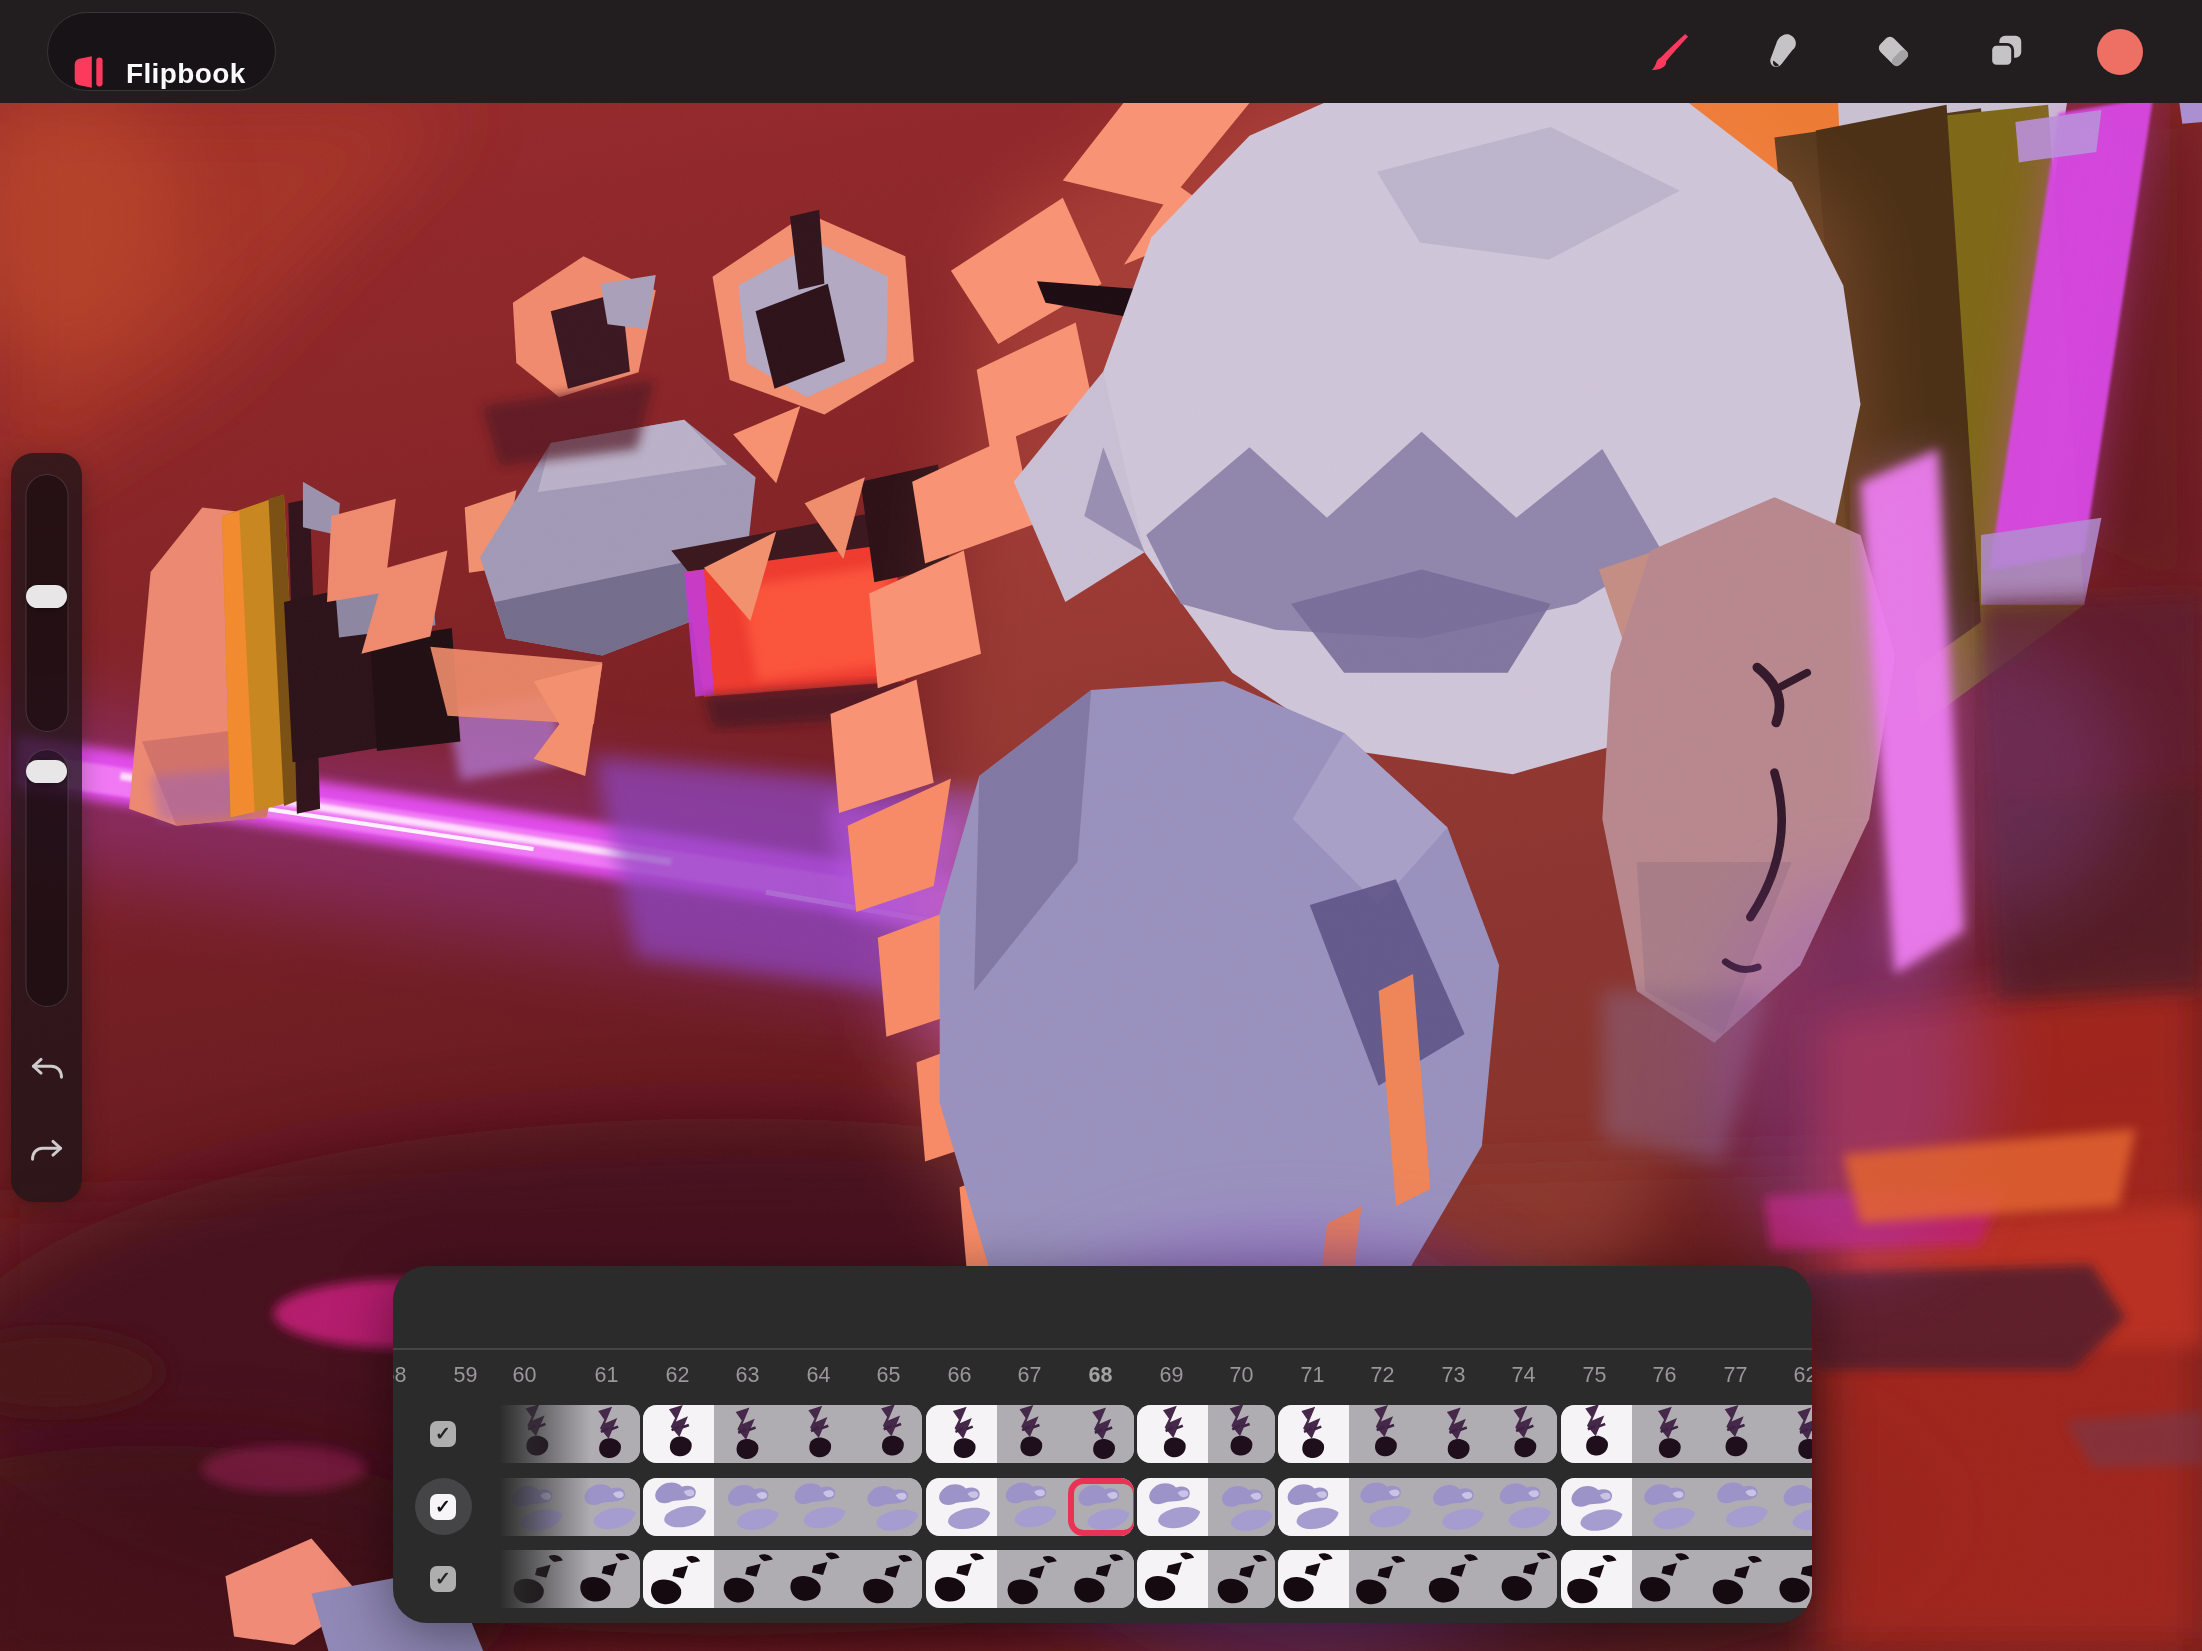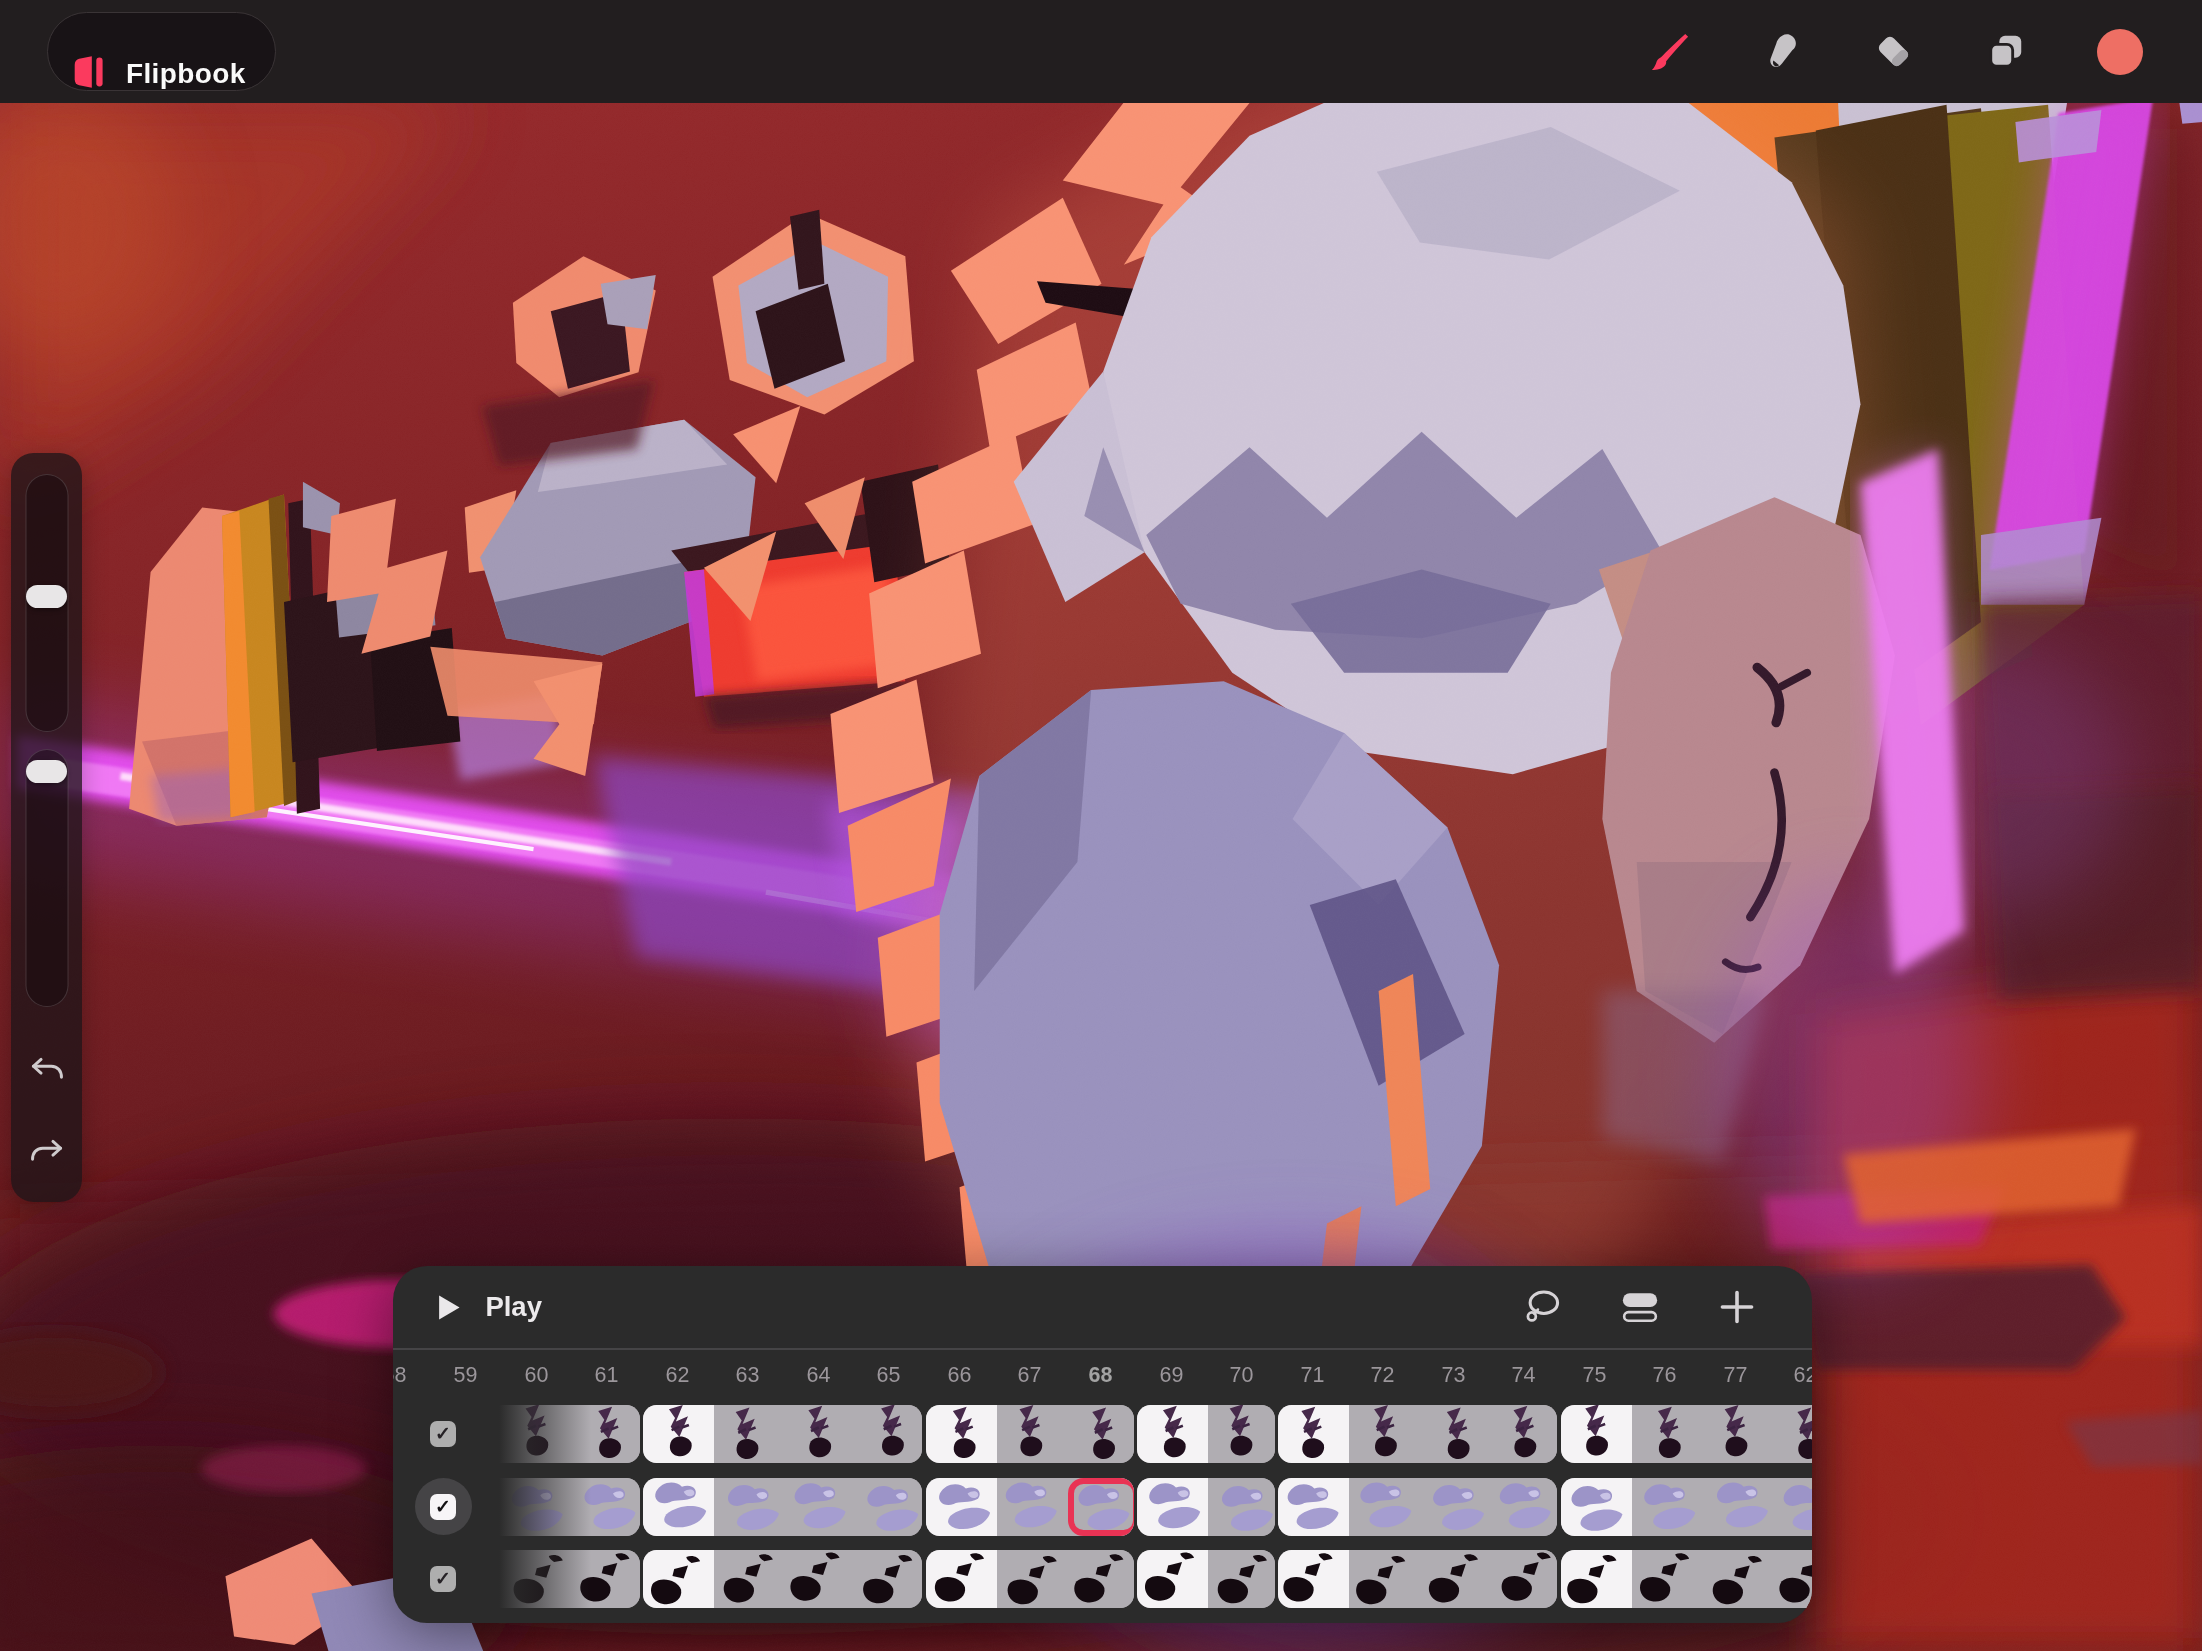--- a/index.html
+++ b/index.html
@@ -285,53 +285,25 @@
     <svg width="34" height="29" viewBox="0 0 40 34">
       <g transform="scale(-1,1) translate(-40,0)">
         <path d="M13 4 L4 12 L13 20" stroke="#cfcbcd" stroke-width="3.5" fill="none" stroke-linecap="round" stroke-linejoin="round"></path>
         <path d="M4 12 H25 C33 12 37 18 37 25" stroke="#cfcbcd" stroke-width="3.5" fill="none" stroke-linecap="round"></path>
       </g>
     </svg>
   </div>
 </div>
 
 <div class="timeline">
-  <div class="tl-header">
-    <div class="play-btn">
-      <svg width="29" height="31" viewBox="0 0 34 36">
-        <path d="M6 4 L30 18 L6 32 Z" fill="#eae8ea"></path>
-      </svg>
-      <span class="play-label">Play</span>
-    </div>
-    <div class="tl-hicons">
-      <div class="tl-hicon">
-        <svg width="40" height="36" viewBox="0 0 46 42">
-          <ellipse cx="24" cy="16" rx="16" ry="12.5" stroke="#d6d3d6" stroke-width="3.6" fill="none"></ellipse>
-          <circle cx="10" cy="32" r="4.6" stroke="#d6d3d6" stroke-width="3.2" fill="none"></circle>
-          <path d="M13 29 C15 27 16 26 17 24" stroke="#d6d3d6" stroke-width="3.2" fill="none" stroke-linecap="round"></path>
-        </svg>
-      </div>
-      <div class="tl-hicon">
-        <svg width="40" height="36" viewBox="0 0 46 42">
-          <rect x="3" y="5" width="40" height="16" rx="8" fill="#d6d3d6"></rect>
-          <rect x="4.5" y="27" width="37" height="10" rx="5" fill="none" stroke="#d6d3d6" stroke-width="3"></rect>
-        </svg>
-      </div>
-      <div class="tl-hicon">
-        <svg width="36" height="36" viewBox="0 0 42 42">
-          <path d="M21 4 V38 M4 21 H38" stroke="#d6d3d6" stroke-width="4.2" stroke-linecap="round"></path>
-        </svg>
-      </div>
-    </div>
-  </div>
   <div class="tl-divider"></div>
   <div class="ruler" id="ruler">
       <div class="fnum" style="left: -34px;">58</div>
       <div class="fnum" style="left: 37px;">59</div>
-      <div class="fnum" style="left: 108px;">60</div>
+      <div class="fnum" style="left: 96px;">60</div>
       <div class="fnum" style="left: 178px;">61</div>
       <div class="fnum" style="left: 249px;">62</div>
       <div class="fnum" style="left: 319px;">63</div>
       <div class="fnum" style="left: 390px;">64</div>
       <div class="fnum" style="left: 460px;">65</div>
       <div class="fnum" style="left: 531px;">66</div>
       <div class="fnum" style="left: 601px;">67</div>
       <div class="fnum current" style="left: 672px;">68</div>
       <div class="fnum" style="left: 743px;">69</div>
       <div class="fnum" style="left: 813px;">70</div>

